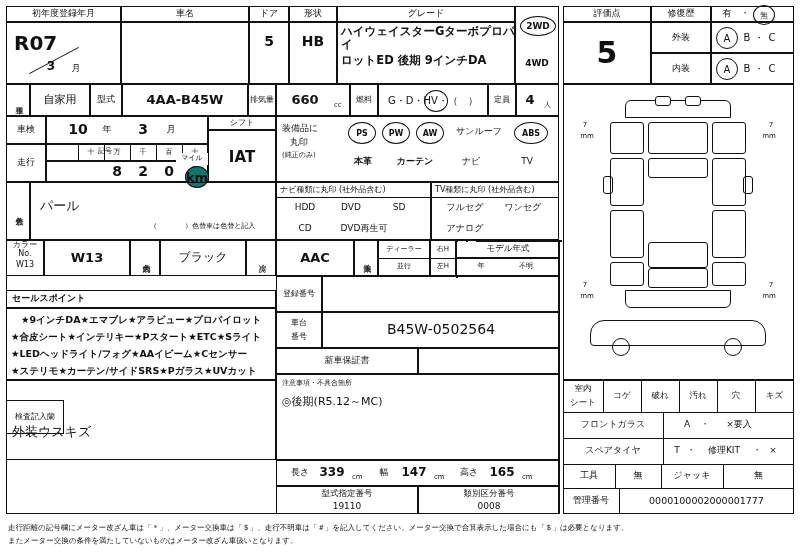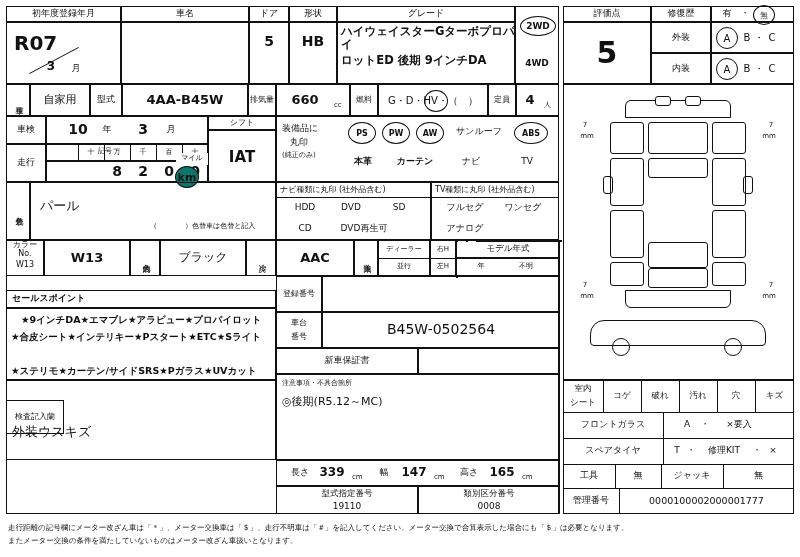--- a/index.html
+++ b/index.html
@@ -154,21 +154,21 @@
   <div class="vr" style="left:182px;top:144px;height:17px;"></div>
   <div class="lbl ctr tiny" style="left:182px;top:144px;width:26px;height:17px;">十</div>
 
   <div class="bx" style="left:46px;top:161px;width:162px;height:21px;"></div>
   <div class="lbl ctr" style="left:104px;top:161px;width:26px;height:21px;font-size:14px;font-weight:bold;">8</div>
   <div class="lbl ctr" style="left:130px;top:161px;width:26px;height:21px;font-size:14px;font-weight:bold;">2</div>
   <div class="lbl ctr" style="left:156px;top:161px;width:26px;height:21px;font-size:14px;font-weight:bold;">0</div>
   <div class="lbl ctr" style="left:182px;top:161px;width:26px;height:21px;font-size:14px;font-weight:bold;">0</div>
 
   <div class="lbl ctr tiny" style="left:176px;top:153px;width:32px;height:12px;background:#fff;">マイル</div>
-  <div class="circ" style="position:absolute;left:175px;top:166px;width:22px;height:20px;background:#0f766e;font-size:11px;font-weight:bold;">km</div>
+  <div class="circ" style="position:absolute;left:185px;top:166px;width:22px;height:20px;background:#0f766e;font-size:13px;font-weight:bold;">km</div>
 
   <div class="bx" style="left:276px;top:116px;width:283px;height:66px;"></div>
   <div class="lbl lft" style="left:282px;top:122px;width:64px;height:14px;font-size:9px;">装備品に</div>
   <div class="lbl lft" style="left:290px;top:136px;width:50px;height:14px;font-size:9px;">丸印</div>
   <div class="lbl lft tiny" style="left:282px;top:150px;width:60px;height:12px;">(純正のみ)</div>
 
   <div class="circ" style="position:absolute;left:348px;top:122px;width:26px;height:20px;font-weight:bold;">PS</div>
   <div class="circ" style="position:absolute;left:382px;top:122px;width:26px;height:20px;font-weight:bold;">PW</div>
   <div class="circ" style="position:absolute;left:416px;top:122px;width:26px;height:20px;font-weight:bold;">AW</div>
   <div class="lbl ctr" style="left:448px;top:122px;width:62px;height:20px;font-size:9px;">サンルーフ</div>
@@ -265,20 +265,21 @@
 
   <div class="bx" style="left:456px;top:240px;width:0;height:0;"></div>
 
   <div class="bx" style="left:476px;top:240px;width:0;height:0;"></div>
 
   <div class="bx" style="left:6px;top:290px;width:270px;height:18px;"></div>
   <div class="lbl lft" style="left:12px;top:290px;width:260px;height:18px;font-size:9px;font-weight:bold;">セールスポイント</div>
   <div class="bx" style="left:6px;top:308px;width:270px;height:72px;"></div>
   <div class="lbl lft sp" style="left:21px;top:312px;width:264px;height:16px;">★9インチDA★エマブレ★アラビュー★プロパイロット</div>
   <div class="lbl lft sp" style="left:11px;top:329px;width:264px;height:16px;">★合皮シート★インテリキー★Pスタート★ETC★Sライト</div>
+  <div class="lbl lft sp" style="left:11px;top:346px;width:264px;height:16px;">★LEDヘッドライト/フォグ★AAイビーム★Cセンサー</div>
   <div class="lbl lft sp" style="left:11px;top:363px;width:264px;height:16px;">★ステリモ★カーテン/サイドSRS★Pガラス★UVカット</div>
 
   <div class="bx" style="left:6px;top:400px;width:58px;height:34px;"></div>
   <div class="lbl ctr" style="left:6px;top:400px;width:58px;height:34px;font-size:8px;">検査記入蘭</div>
   <div class="bx" style="left:6px;top:380px;width:270px;height:80px;"></div>
   <div class="lbl lft" style="left:12px;top:422px;width:200px;height:20px;font-size:13px;">外装ウスキズ</div>
 
   <div class="bx" style="left:276px;top:348px;width:142px;height:26px;"></div>
   <div class="lbl ctr" style="left:276px;top:348px;width:142px;height:26px;font-size:9px;">新車保証書</div>
   <div class="bx" style="left:418px;top:348px;width:142px;height:26px;"></div>

